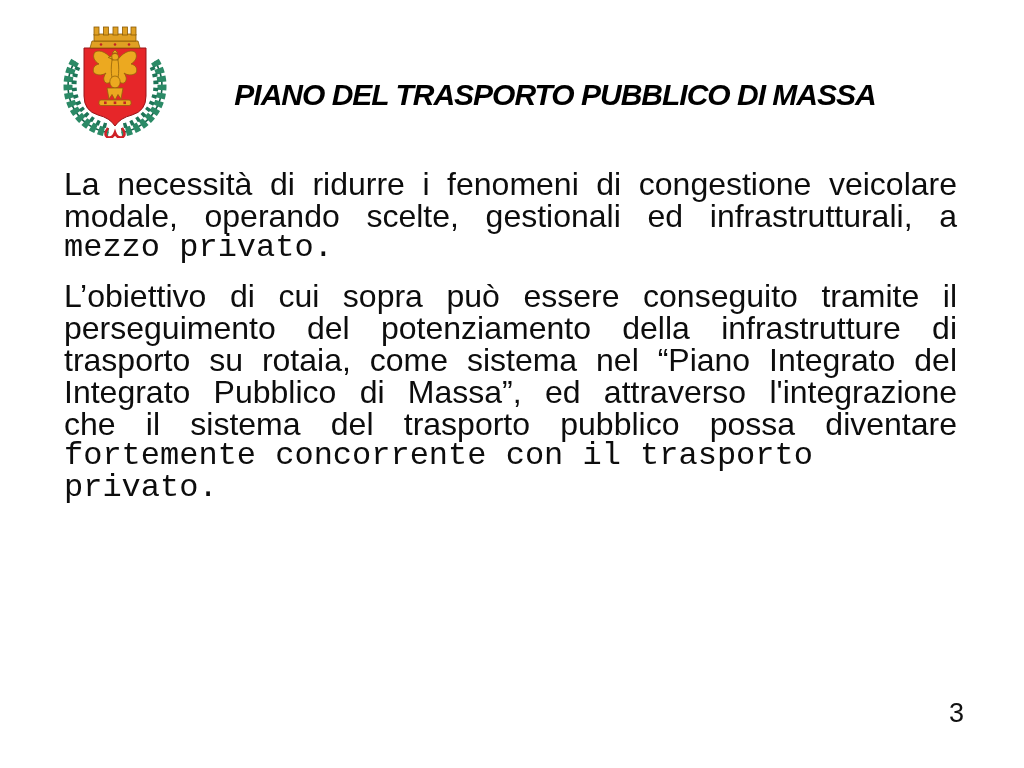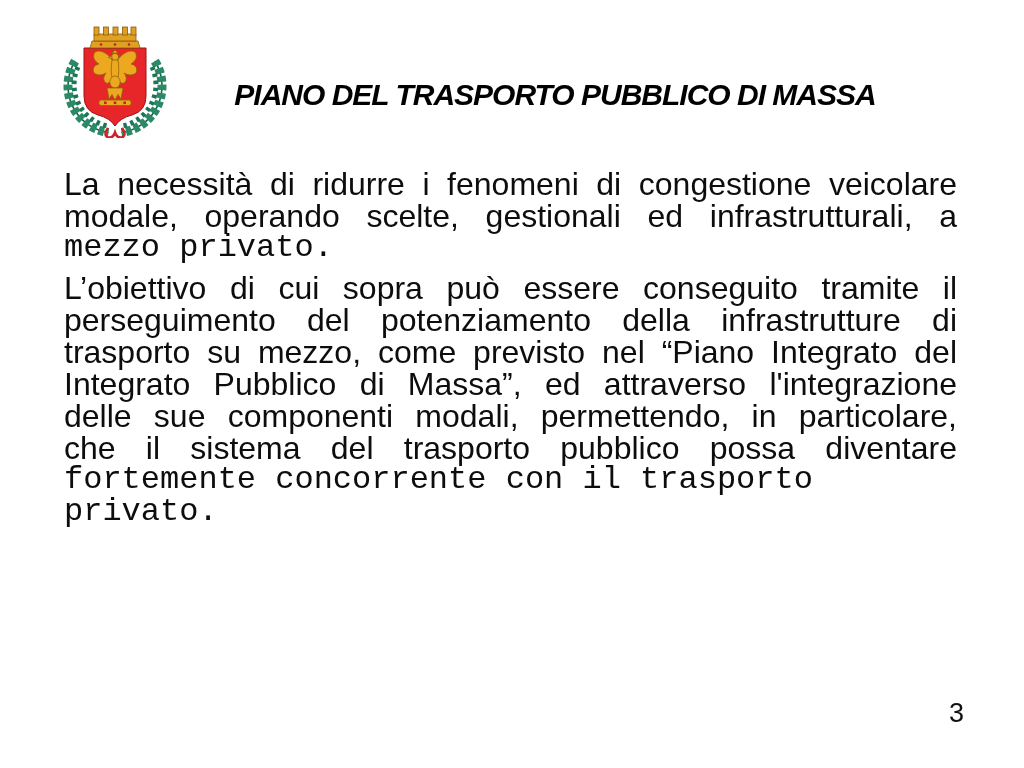--- a/index.html
+++ b/index.html
@@ -35,21 +35,21 @@
     white-space: nowrap;
   }
   .body-text {
     position: absolute;
     left: 64px; top: 168px;
     width: 893px;
     font-size: 32px;
     line-height: 32px;
     color: #0d0d0d;
   }
-  .paragraph + .paragraph { margin-top: 8px; }
+  .paragraph + .paragraph { margin-top: 16px; }
   .line {
     text-align: justify;
     text-align-last: justify;
   }
   .line.last {
     text-align: left;
     text-align-last: left;
     font-family: Liberation Mono, monospace;
   }
   .page-number {
@@ -117,23 +117,22 @@
 
   <div class="body-text">
       <div class="paragraph">
         <div class="line">La necessità di ridurre i fenomeni di congestione veicolare</div>
         <div class="line">modale, operando scelte, gestionali ed infrastrutturali, a</div>
         <div class="line last">mezzo privato.</div>
       </div>
       <div class="paragraph">
         <div class="line">L’obiettivo di cui sopra può essere conseguito tramite il</div>
         <div class="line">perseguimento del potenziamento della infrastrutture di</div>
-        <div class="line">trasporto su mezzo, come previsto nel “Piano Integrato del</div>
+        <div class="line">trasporto su rotaia, come sistema nel “Piano Integrato del</div>
         <div class="line">Integrato Pubblico di Massa”, ed attraverso l'integrazione</div>
-        <div class="line">delle sue componenti modali, permettendo, in particolare,</div>
         <div class="line">che il sistema del trasporto pubblico possa diventare</div>
         <div class="line last">fortemente concorrente con il trasporto privato.</div>
       </div>
     </div>
 
   <div class="page-number">3</div>
 
 </div>
 
 </body></html>

